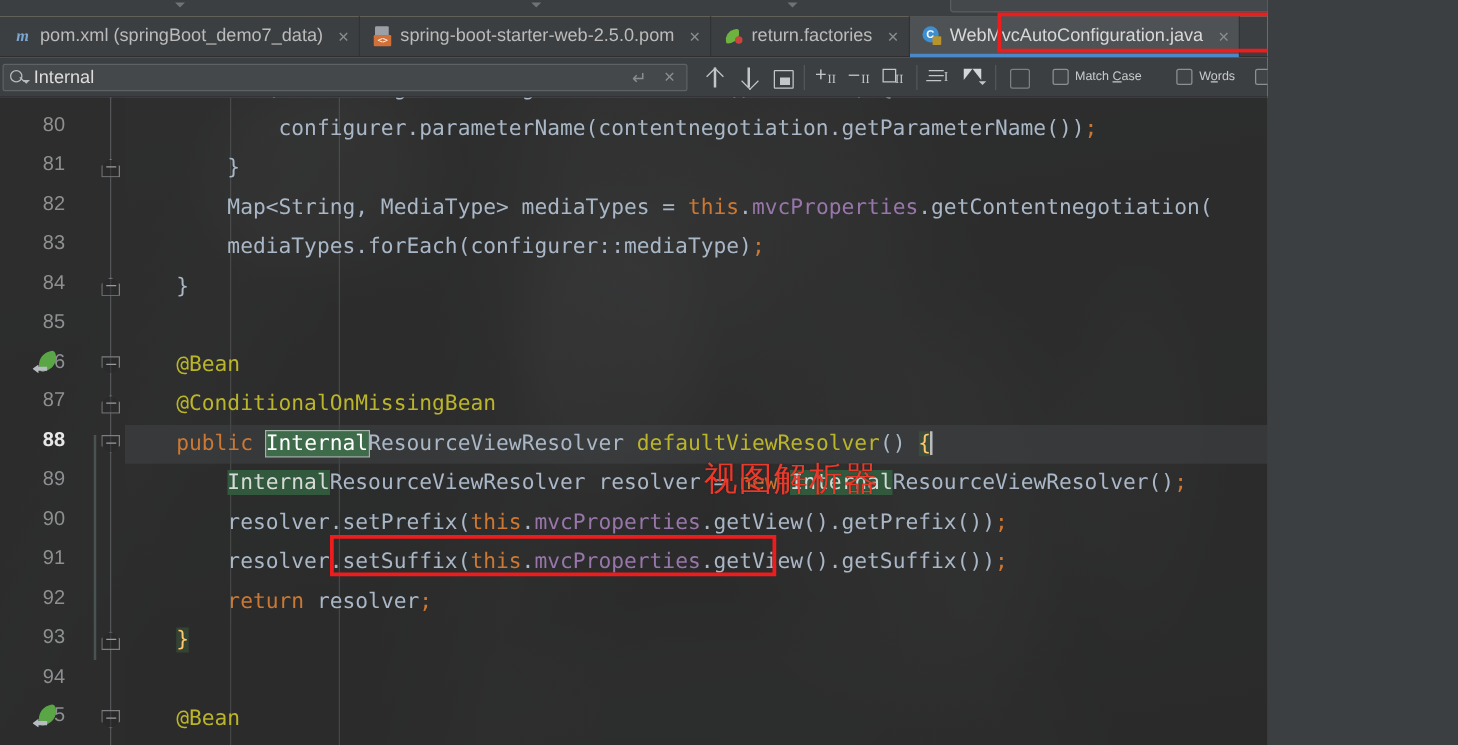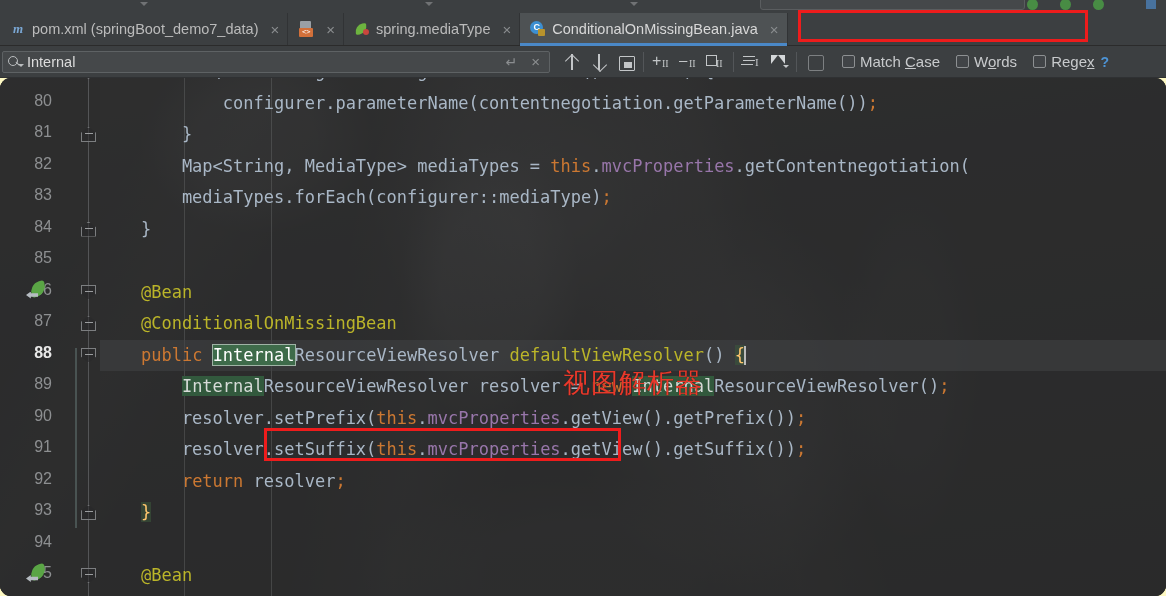--- a/index.html
+++ b/index.html
@@ -6,21 +6,21 @@
 
   html, body {
     width: 1166px; height: 596px;
     overflow: hidden;
     background: #3c3f41;
     font-family: "Liberation Sans", sans-serif;
   }
 
   #app {
     position: relative;
-    width: 1166px; height: 596px;
+    width: 1014px; height: 596px;
     overflow: hidden;
     background: #fef9c3;
   }
 
   
   .top-strip {
     position: absolute; top: 0; left: 0; width: 1166px; height: 13px;
     background: #3c3f41;
     overflow: hidden;
   }
@@ -245,32 +245,31 @@
   .ic-sq::before {
     content:""; position:absolute; left:7px; top:6px; width:14px; height:14px;
     border:1.4px solid #7d8082; border-radius:2px;
   }
 
   .chk-group { display:flex; align-items:center; gap:5px; margin-left:10px; }
   .chk-box {
     width:13px;height:13px;border:1.4px solid #8d9092;border-radius:2px;background:#414447;
     flex:0 0 13px;
   }
-  .chk-lbl { color:#c8cacc; font-size:15px; white-space:nowrap; }
+  .chk-lbl { color:#c8cacc; font-size:10px; white-space:nowrap; }
   .chk-lbl u { text-decoration: underline; }
   .help-q {
     color:#4d94d6; font-weight:bold; font-size:14px; margin-left:6px;
   }
 
   
   .editor {
     position:absolute; top:78px; left:0; width:1166px; height:518px;
     overflow:hidden;
     background:#2b2b2b;
-    border-radius:11px;
   }
   
   .wallpaper {
     position:absolute; inset:0;
     background:
       radial-gradient(circle at 48% 22%, rgba(168,170,175,.22) 0 5%, transparent 26%),
       radial-gradient(ellipse 120px 190px at 42% 40%, rgba(180,180,185,.14) 0 40%, transparent 75%),
       radial-gradient(ellipse 230px 260px at 63% 62%, rgba(150,152,158,.13) 0 38%, transparent 72%),
       radial-gradient(ellipse 150px 120px at 22% 12%, rgba(200,202,206,.12) 0 40%, transparent 78%),
       radial-gradient(ellipse 90px 220px at 78% 55%, rgba(130,132,140,.11) 0 40%, transparent 80%),
@@ -405,30 +404,31 @@
   </div>
 
   <div class="tabbar">
     <div class="tab">
       <span class="tab-ico ico-pom"></span>
       <span>pom.xml (springBoot_demo7_data)</span>
       <span class="tab-close">×</span>
     </div>
     <div class="tab">
       <span class="tab-ico ico-pomfile"></span>
+      <span>spring-boot-starter-web-2.5.0.pom</span>
       <span class="tab-close">×</span>
     </div>
     <div class="tab">
       <span class="tab-ico ico-leaf"></span>
-      <span>spring.mediaType</span>
+      <span>return.factories</span>
       <span class="tab-close">×</span>
     </div>
     <div class="tab active">
       <span class="tab-ico ico-class"></span>
-      <span>ConditionalOnMissingBean.java</span>
+      <span>WebMvcAutoConfiguration.java</span>
       <span class="tab-close">×</span>
     </div>
   </div>
   <div class="tab-annot"></div>
 
   <div class="findbar">
 
     <div class="find-field">
       <span class="find-search-ico">
         <span class="find-caret-dn"></span>
@@ -454,21 +454,21 @@
     <span class="tb-btn ic-funnel"></span>
 
     <span class="tb-sep"></span>
 
     <span class="tb-btn ic-sq"></span>
 
     <div class="chk-group" style="margin-left:14px">
       <span class="chk-box"></span>
       <span class="chk-lbl">Match <u>C</u>ase</span>
     </div>
-    <div class="chk-group" style="margin-left:16px">
+    <div class="chk-group" style="margin-left:28px">
       <span class="chk-box"></span>
       <span class="chk-lbl">W<u>o</u>rds</span>
     </div>
     <div class="chk-group" style="margin-left:16px">
       <span class="chk-box"></span>
       <span class="chk-lbl">Rege<u>x</u></span>
     </div>
     <span class="help-q">?</span>
   </div>
 

